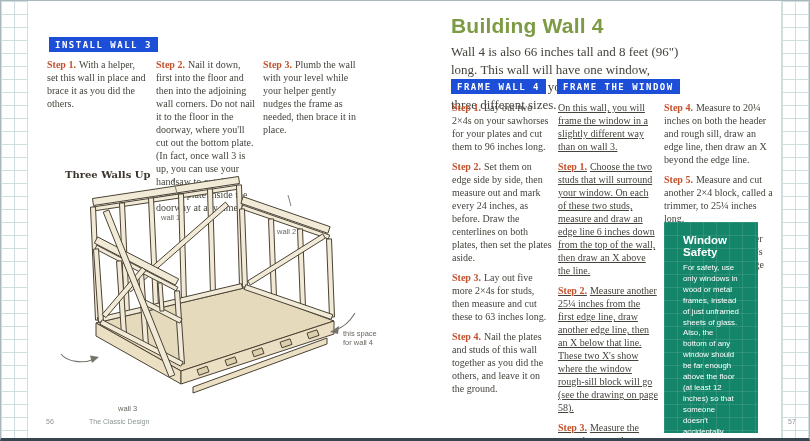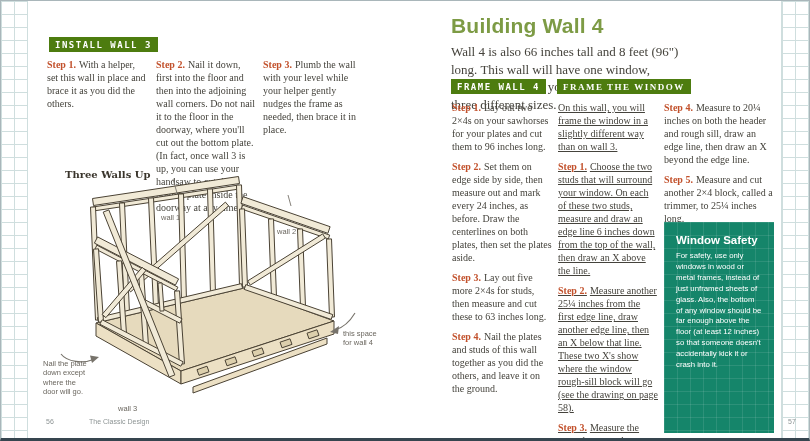--- a/index.html
+++ b/index.html
@@ -11,21 +11,21 @@
   .grid-strip{
     position:absolute;top:0;width:27px;height:441px;
     background-image:linear-gradient(#cfdede 1px,transparent 1px),
                      linear-gradient(90deg,#cfdede 1px,transparent 1px);
     background-size:13px 13px;
   }
   .grid-strip.left{left:0;}
   .grid-strip.right{right:0;border-left:1px solid #cfdede;}
   .abs{position:absolute;}
   .heading-box{
-    display:inline-block;background:#4d7c0f;color:#ffffff;
+    display:inline-block;background:#1d4ed8;color:#ffffff;
     font-family:"DejaVu Sans Mono",monospace;font-weight:bold;
     font-size:9px;letter-spacing:1.5px;padding:3px 6px 2px 6px;white-space:nowrap;
   }
   .col{position:absolute;font-size:10px;line-height:1.3;color:#45433c;}
   .step{margin:0 0 7px 0;}
   .sl{font-weight:bold;color:#c2512c;margin-right:3px;}
   .page-title{
     font-family:"Liberation Sans",sans-serif;font-weight:bold;
     font-size:21px;color:#7d9b45;letter-spacing:0.2px;white-space:nowrap;
   }
@@ -34,26 +34,26 @@
   .fig svg{position:absolute;left:0;top:0;}
   .fig-title{
     position:absolute;font-family:"DejaVu Serif",serif;font-weight:bold;
     font-size:10px;color:#3a352c;white-space:nowrap;
   }
   .fig-label{
     position:absolute;font-family:"Liberation Sans",sans-serif;
     font-size:7.5px;line-height:1.25;color:#6b675f;white-space:pre-line;margin-top:44px;
   }
   .safety-box{
-    position:absolute;left:663px;top:221px;width:110px;height:211px;
+    position:absolute;left:663px;top:221px;width:94px;height:211px;
     background-color:#15856a;
     background-image:linear-gradient(rgba(255,255,255,.10) 1px,transparent 1px),
                      linear-gradient(90deg,rgba(255,255,255,.10) 1px,transparent 1px);
     background-size:13px 13px;
-    box-sizing:border-box;padding:12px 12px;color:#ffffff;
+    box-sizing:border-box;padding:12px 19px;color:#ffffff;
     font-family:"Liberation Sans",sans-serif;
   }
   .safety-title{font-size:11.5px;font-weight:bold;margin:0 0 5px 0;}
   .safety-text{font-size:7.8px;line-height:1.4;margin:0;}
   .footer-text{
     font-family:"Liberation Sans",sans-serif;font-size:7px;color:#8d9494;white-space:nowrap;
   }
 </style>
 </head>
 <body>
@@ -120,35 +120,31 @@
         <path d="M314,142 C308,152 301,157 294,159" stroke="#77736b" stroke-width="1.1" fill="none"></path>
         <polygon points="289,161 298,155 297,163" fill="#77736b"></polygon>
         <path d="M20,183 C26,191 42,193 54,188" stroke="#77736b" stroke-width="1.1" fill="none"></path>
         <polygon points="58,186 49,184.5 51,192" fill="#77736b"></polygon>
       </svg>
     <div class="fig-title" style="left:24px;top:-2px;">Three Walls Up</div>
     <div class="fig-label" style="left:120px;top:-2px;">wall 1</div>
     <div class="fig-label" style="left:236px;top:12px;">wall 2</div>
     <div class="fig-label" style="left:302px;top:114px;">this space
 for wall 4</div>
-    <div class="fig-label" style="left:2px;top:144px;width:62px;">Nail the plate
-down except
-where the
-door will go.</div>
     <div class="fig-label" style="left:77px;top:189px;">wall 3</div>
   </div>
 
   <div class="abs footer-text" style="left:45px;top:417px;">56</div>
   <div class="abs footer-text" style="left:88px;top:417px;">The Classic Design</div>
 
   <div class="abs page-title" style="left:450px;top:13px;">Building Wall 4</div>
   <div class="abs intro" style="left:450px;top:42px;width:230px;">Wall 4 is also 66 inches tall and 8 feet (96") long. This wall will have one window, which I will show you how to frame in three different sizes.</div>
 
   <div class="abs heading-box" style="left:450px;top:78px;">FRAME WALL 4</div>
-  <div class="abs heading-box" style="left:556px;top:78px;font-family:Liberation Serif, serif;">FRAME THE WINDOW</div>
+  <div class="abs heading-box" style="left:556px;top:78px;">FRAME THE WINDOW</div>
 
   <div class="col" style="left:451px;top:100px;width:100px;">
     <p class="step"><span class="sl">Step 1.</span><span>Lay out two 2×4s on your sawhorses for your plates and cut them to 96 inches long.</span></p>
     <p class="step"><span class="sl">Step 2.</span><span>Set them on edge side by side, then measure out and mark every 24 inches, as before. Draw the centerlines on both plates, then set the plates aside.</span></p>
     <p class="step"><span class="sl">Step 3.</span><span>Lay out five more 2×4s for studs, then measure and cut these to 63 inches long.</span></p>
     <p class="step"><span class="sl">Step 4.</span><span>Nail the plates and studs of this wall together as you did the others, and leave it on the ground.</span></p>
   </div>
 
   <div class="col" style="left:557px;top:100px;width:100px;text-decoration:underline;">
     <p class="step">On this wall, you will frame the window in a slightly different way than on wall 3.</p>

